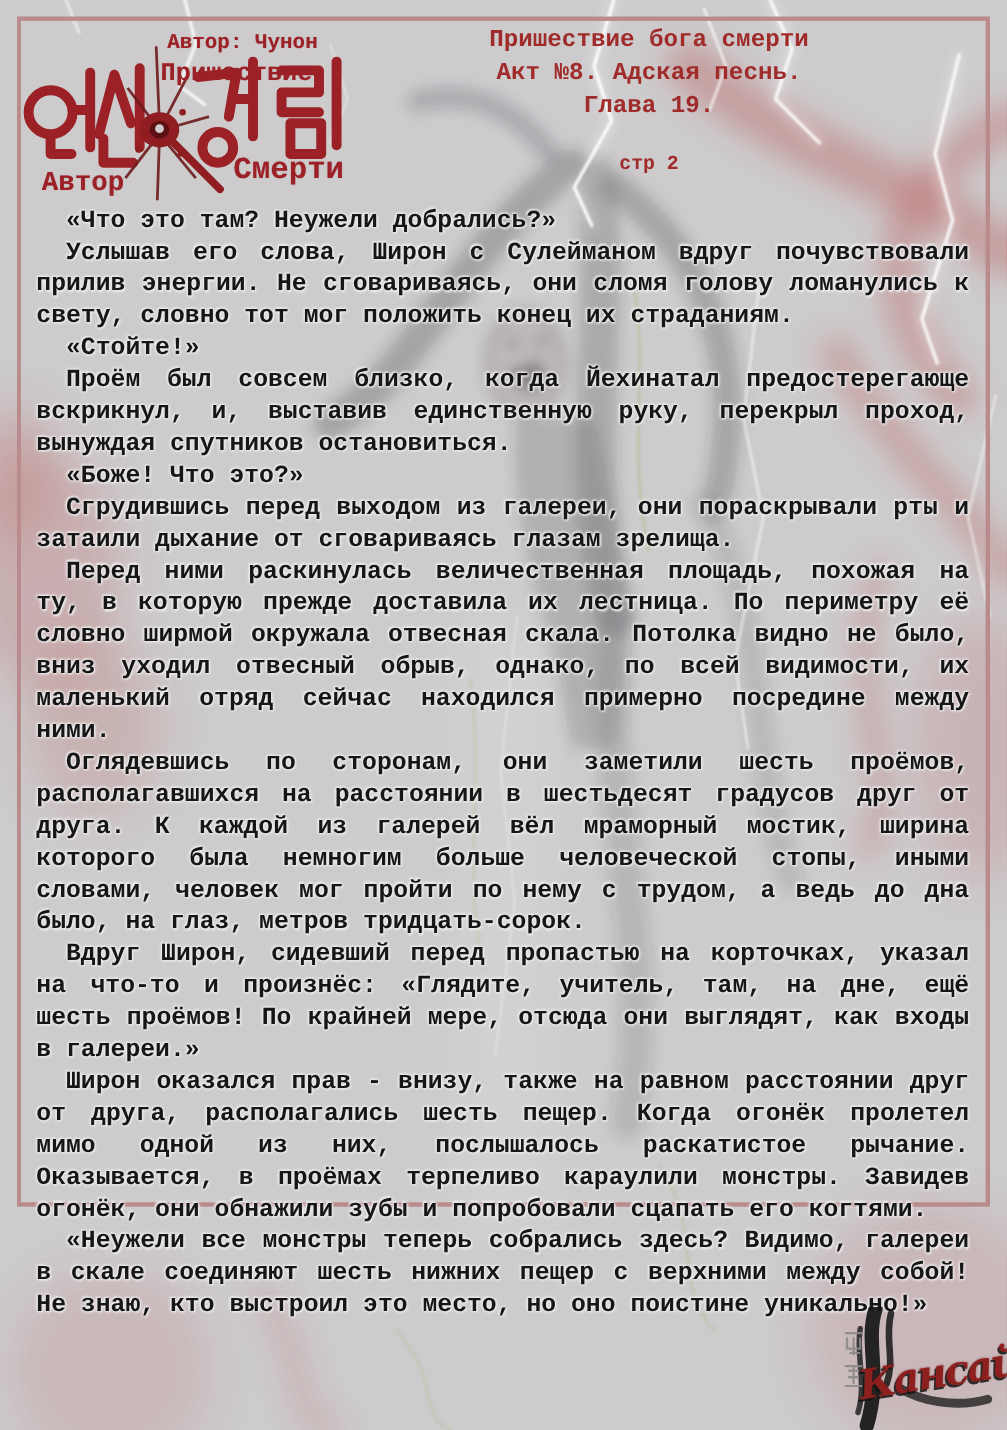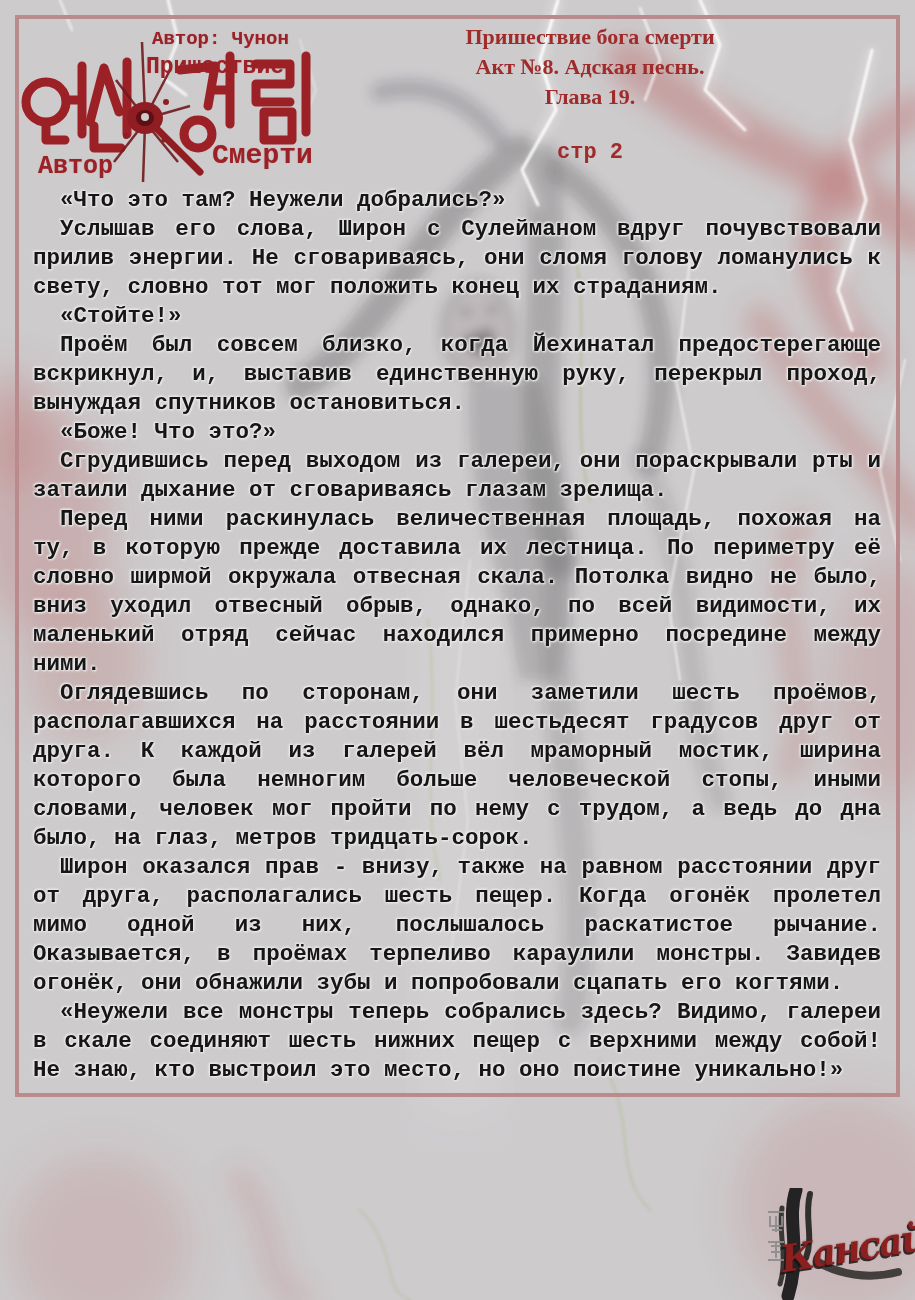--- a/index.html
+++ b/index.html
@@ -12,23 +12,23 @@
   
   .logo{position:absolute;left:18px;top:10px;width:330px;height:180px;color:#9c2127;}
   .logo .t{position:absolute;font-weight:700;white-space:nowrap;
            text-shadow:0 0 1px rgba(156,33,39,.4);}
   .logo-author{left:134px;top:18px;font-size:19px;}
   .logo-prish{left:128px;top:44px;font-size:23px;}
   .logo-boga{left:20px;top:142px;font-size:25px;}
   .logo-smerti{left:194px;top:130px;font-size:28px;}
   
   .titleblock{position:absolute;left:410px;top:22px;width:360px;text-align:center;
-              color:#a02b2b;font-weight:700;font-size:22px;line-height:30px;font-family:Liberation Serif, serif;}
+              color:#a02b2b;font-weight:700;font-size:22px;line-height:30px;}
   .pagenum{position:absolute;left:410px;top:140px;width:360px;text-align:center;
-           color:#a02b2b;font-weight:700;font-size:22px;}
+           color:#a02b2b;font-weight:700;font-size:18px;}
   
   .bodytext{position:absolute;left:33px;top:186px;width:848px;color:#161616;
             font-size:22.5px;line-height:29px;font-weight:700;text-align:justify;}
   .bodytext p{margin:0;text-indent:27px;
       text-shadow:0 0 3px #e9e7e8,0 0 3px #e9e7e8,1px 1px 2px #efedee,-1px -1px 2px #efedee;}
   
   .watermark{position:absolute;left:758px;top:1188px;width:155px;height:112px;}
   .watermark .wm-text{position:absolute;left:22px;top:38px;font-family:"DejaVu Serif","Liberation Serif",serif;
       font-style:italic;font-weight:700;font-size:37px;color:#8e1f1f;
       transform:rotate(-9deg);letter-spacing:-2px;
@@ -169,20 +169,21 @@
 
   <div class="bodytext">
       <p>«Что это там? Неужели добрались?»</p>
       <p>Услышав его слова, Широн с Сулейманом вдруг почувствовали прилив энергии. Не сговариваясь, они сломя голову ломанулись к свету, словно тот мог положить конец их страданиям.</p>
       <p>«Стойте!»</p>
       <p>Проём был совсем близко, когда Йехинатал предостерегающе вскрикнул, и, выставив единственную руку, перекрыл проход, вынуждая спутников остановиться.</p>
       <p>«Боже! Что это?»</p>
       <p>Сгрудившись перед выходом из галереи, они пораскрывали рты и затаили дыхание от сговариваясь глазам зрелища.</p>
       <p>Перед ними раскинулась величественная площадь, похожая на ту, в которую прежде доставила их лестница. По периметру её словно ширмой окружала отвесная скала. Потолка видно не было, вниз уходил отвесный обрыв, однако, по всей видимости, их маленький отряд сейчас находился примерно посредине между ними.</p>
       <p>Оглядевшись по сторонам, они заметили шесть проёмов, располагавшихся на расстоянии в шестьдесят градусов друг от друга. К каждой из галерей вёл мраморный мостик, ширина которого была немногим больше человеческой стопы, иными словами, человек мог пройти по нему с трудом, а ведь до дна было, на глаз, метров тридцать-сорок.</p>
+      <p>Вдруг Широн, сидевший перед пропастью на корточках, указал на что-то и произнёс: «Глядите, учитель, там, на дне, ещё шесть проёмов! По крайней мере, отсюда они выглядят, как входы в галереи.»</p>
       <p>Широн оказался прав - внизу, также на равном расстоянии друг от друга, располагались шесть пещер. Когда огонёк пролетел мимо одной из них, послышалось раскатистое рычание. Оказывается, в проёмах терпеливо караулили монстры. Завидев огонёк, они обнажили зубы и попробовали сцапать его когтями.</p>
       <p>«Неужели все монстры теперь собрались здесь? Видимо, галереи в скале соединяют шесть нижних пещер с верхними между собой! Не знаю, кто выстроил это место, но оно поистине уникально!»</p>
     </div>
 
   <div class="watermark" title="完訳">
     <svg width="155" height="112" viewBox="0 0 155 112">
       <g stroke="#161616" fill="none" stroke-linecap="round">
         <path d="M38,2 C28,32 44,62 30,108" stroke-width="13" opacity="0.92"></path>
         <path d="M52,6 C46,30 56,48 48,70" stroke-width="6" opacity="0.85"></path>
         <path d="M24,20 C20,44 30,70 22,96" stroke-width="5" opacity="0.8"></path>

